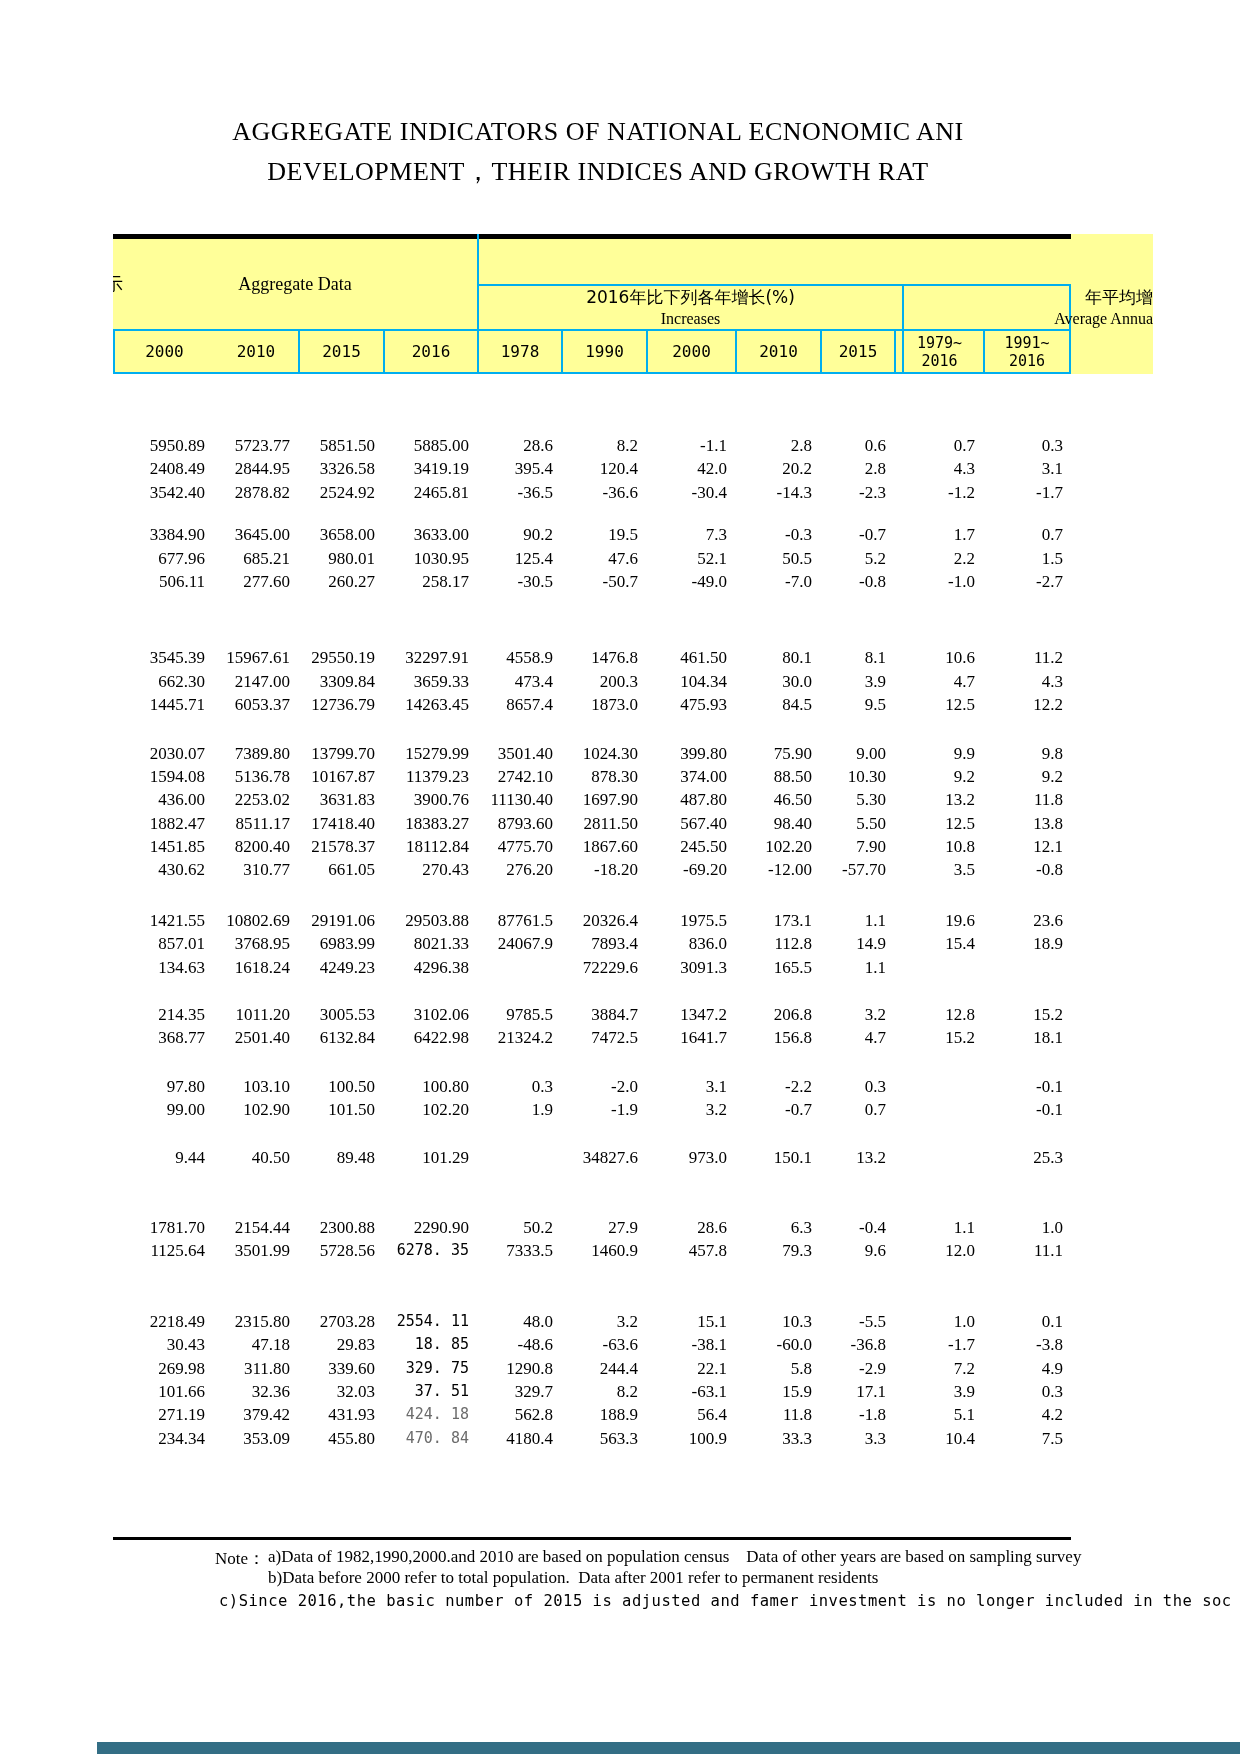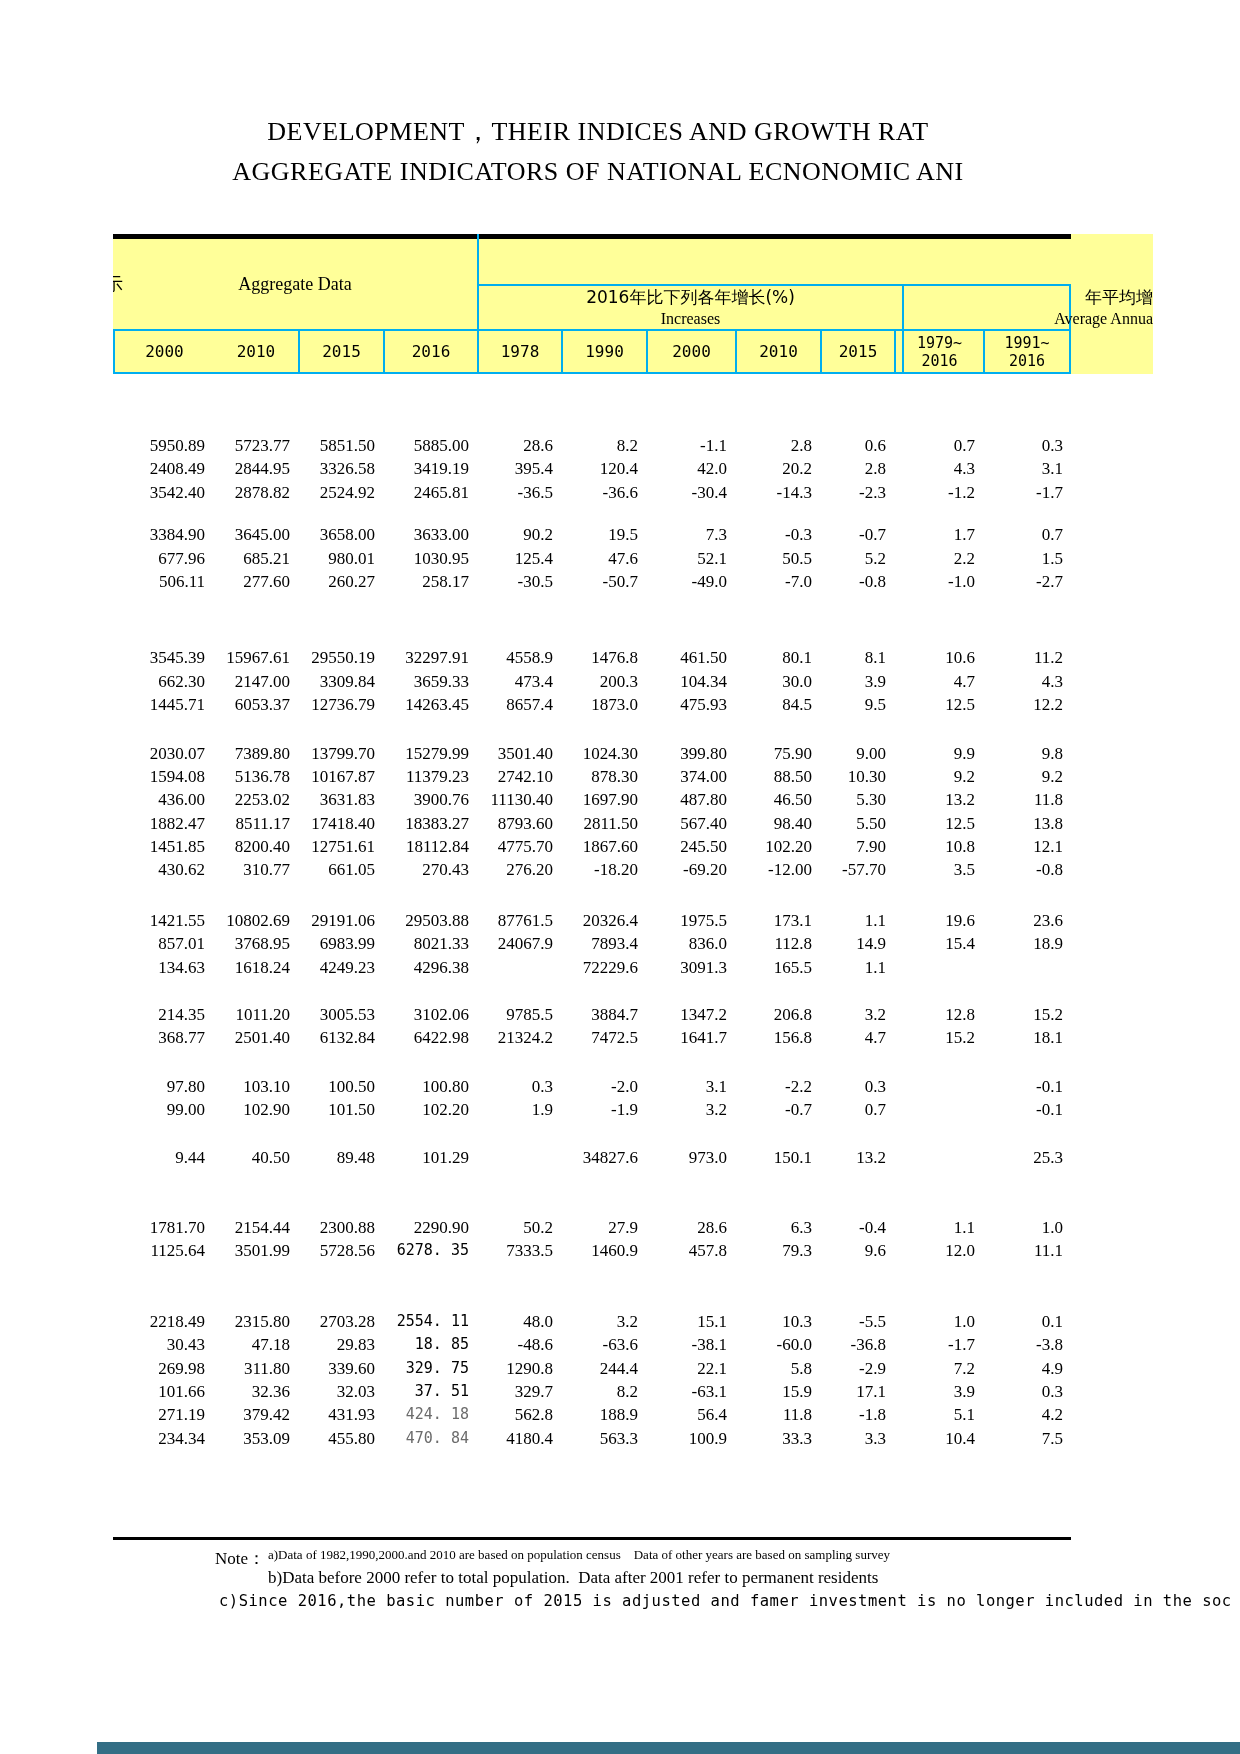--- a/index.html
+++ b/index.html
@@ -44,34 +44,34 @@
   .ycell.merged span{display:inline-block;text-align:center;}
   
   .tbody{position:absolute;left:113px;top:374px;width:958px;}
   .drow{display:flex;height:23.4px;line-height:23.4px;}
   .dcell{text-align:right;padding-right:8px;font-size:17px;font-family:"Liberation Serif",serif;}
   .dcell.alt{font-family:"DejaVu Sans Mono",monospace;font-size:15px;}
   .dcell.alt.lite{color:var(--lite);}
   .brule{position:absolute;left:113px;top:1537px;width:958px;height:3px;background:var(--rule);}
   
   .nlabel{position:absolute;left:215px;top:1547px;font-size:17px;}
-  .na{position:absolute;left:268px;top:1547px;font-size:13px;white-space:pre;}
+  .na{position:absolute;left:268px;top:1547px;font-size:17px;white-space:pre;}
   .nb{position:absolute;left:268px;top:1568px;font-size:17px;white-space:pre;}
   .nc{position:absolute;left:219px;top:1592px;font-size:15.5px;letter-spacing:0.5px;
       font-family:"DejaVu Sans Mono",monospace;white-space:pre;}
   .footbar{position:absolute;left:97px;top:1742px;width:1143px;height:12px;background:var(--foot);}
 </style>
 </head>
 <body>
 
 <div>
 
   <div class="title">
+    <div>AGGREGATE INDICATORS OF NATIONAL ECNONOMIC ANI</div>
     <div>DEVELOPMENT，THEIR INDICES AND GROWTH RAT</div>
-    <div>AGGREGATE INDICATORS OF NATIONAL ECNONOMIC ANI</div>
   </div>
 
   <div class="thead">
     <div class="topbar"></div>
     <span class="frag">示</span>
     <div class="agg">Aggregate Data</div>
     <div class="vline"></div>
     <div class="vline2"></div>
     <div class="vline3"></div>
     <div class="hline1"></div>
@@ -279,21 +279,21 @@
           <div class="dcell" style="width: 85px;">2811.50</div>
           <div class="dcell" style="width: 89px;">567.40</div>
           <div class="dcell" style="width: 85px;">98.40</div>
           <div class="dcell" style="width: 74px;">5.50</div>
           <div class="dcell" style="width: 89px;">12.5</div>
           <div class="dcell" style="width: 88px;">13.8</div>
         </div>
         <div class="drow">
           <div class="dcell" style="width: 100px;">1451.85</div>
           <div class="dcell" style="width: 85px;">8200.40</div>
-          <div class="dcell" style="width: 85px;">12751.61</div>
+          <div class="dcell" style="width: 85px;">21578.37</div>
           <div class="dcell" style="width: 94px;">18112.84</div>
           <div class="dcell" style="width: 84px;">4775.70</div>
           <div class="dcell" style="width: 85px;">1867.60</div>
           <div class="dcell" style="width: 89px;">245.50</div>
           <div class="dcell" style="width: 85px;">102.20</div>
           <div class="dcell" style="width: 74px;">7.90</div>
           <div class="dcell" style="width: 89px;">10.8</div>
           <div class="dcell" style="width: 88px;">12.1</div>
         </div>
         <div class="drow">

